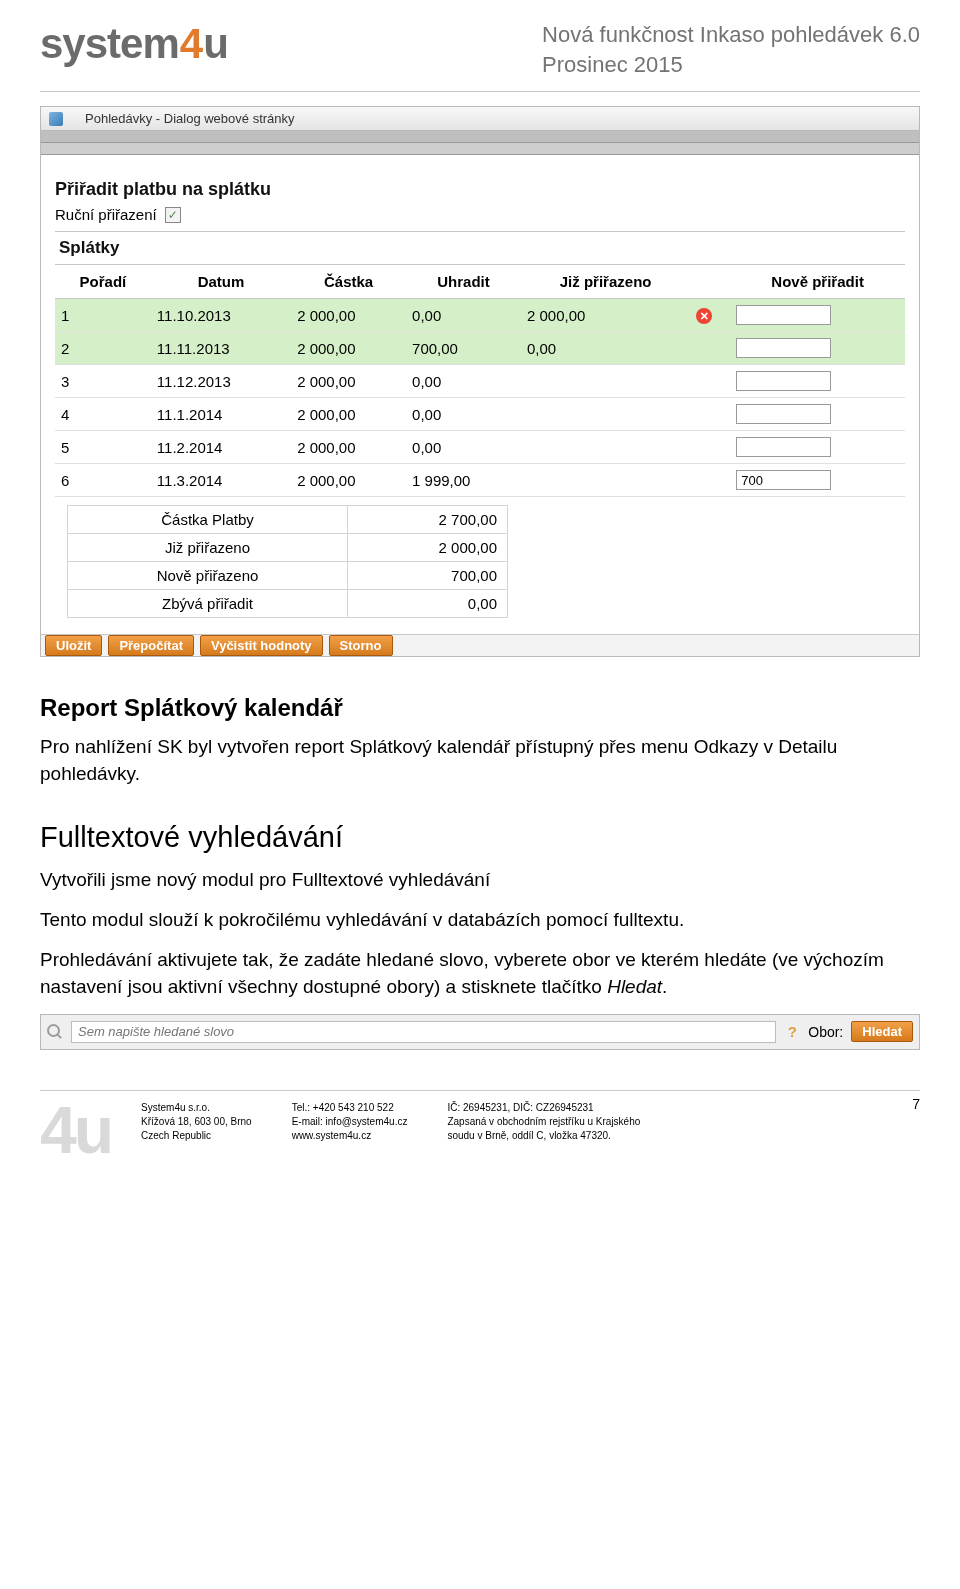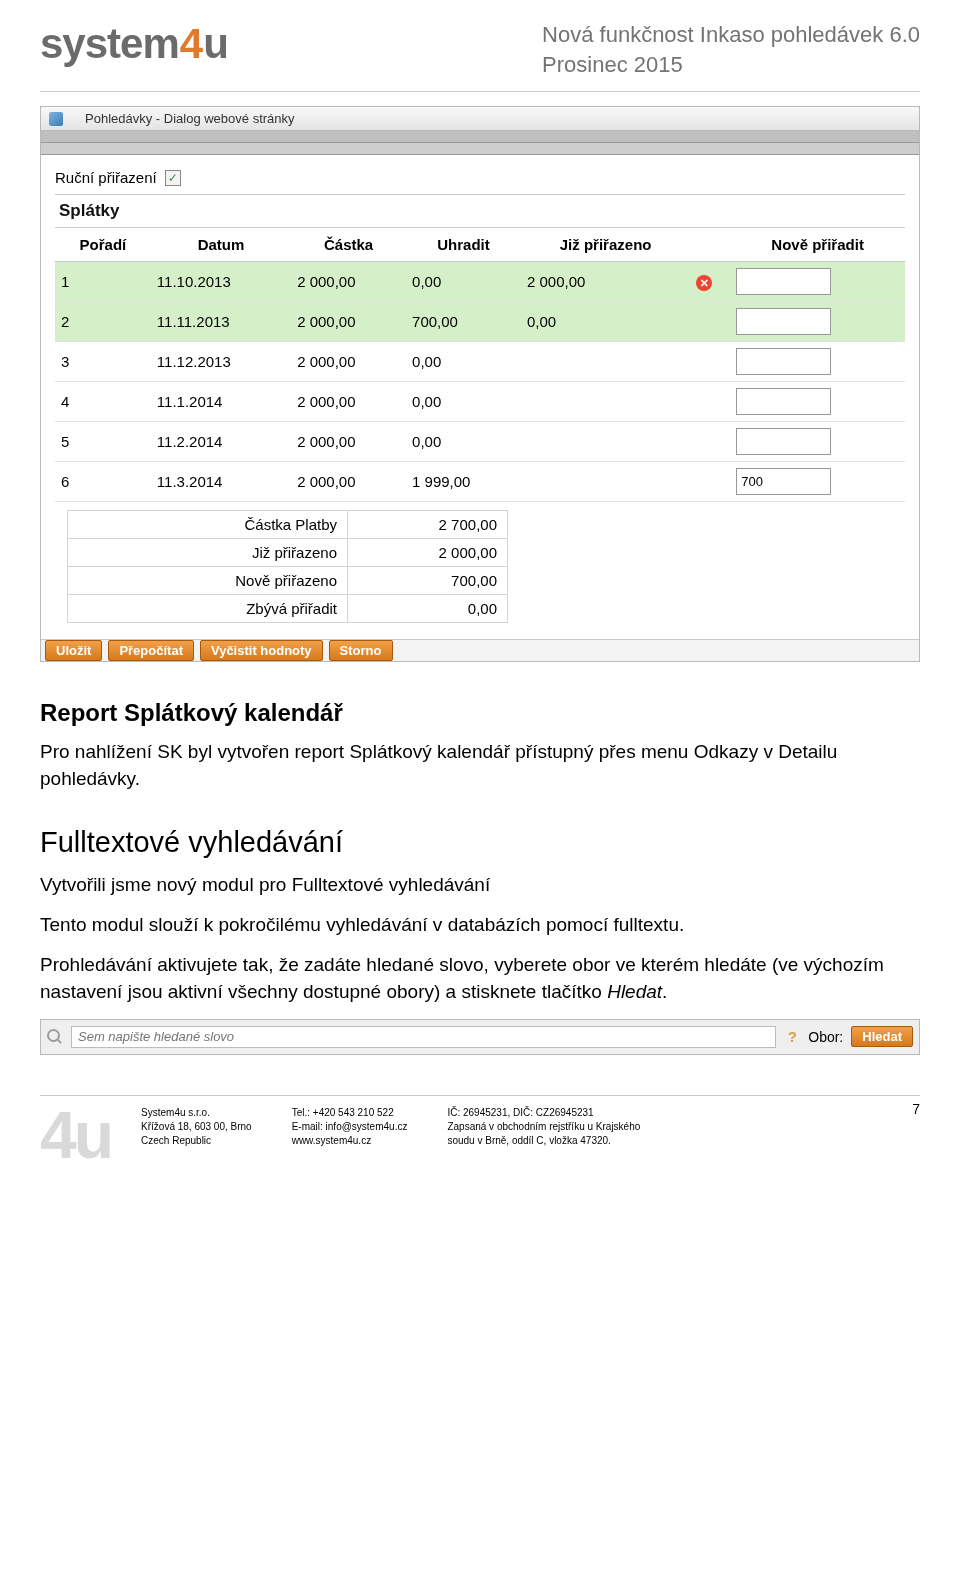--- a/index.html
+++ b/index.html
@@ -124,21 +124,21 @@
   }
   table.grid td {
     padding: 6px 6px;
     border-bottom: 1px solid #e0e0e0;
   }
   tr.hl td { background: #d5f0c8; }
   .inp {
     width: 95px;
     border: 1px solid #999;
     background: #fff;
-    height: 27px;
+    height: 20px;
     padding: 1px 4px;
     font-size: 13px;
   }
   .x-icon {
     display:inline-block;
     width:16px; height:16px;
     border-radius:50%;
     background:#e43;
     color:#fff;
     font-size:11px;
@@ -148,21 +148,21 @@
   }
   table.summary {
     border-collapse: collapse;
     margin: 8px 0 10px 12px;
     font-size: 15px;
   }
   table.summary td {
     padding: 5px 10px;
     border: 1px solid #d4d4d4;
   }
-  table.summary td.lbl { text-align: right; width: 280px; }
+  table.summary td.lbl { text-align: center; width: 280px; }
   table.summary td.val { text-align: right; width: 160px; }
   .btnbar {
     background: #f3f3f3;
     border-top: 1px solid #c8c8c8;
     padding: 0 4px;
     display: flex;
     gap: 6px;
   }
   .obtn {
     background: linear-gradient(#f2a048,#d67a1b);
@@ -313,20 +313,21 @@
   <div class="divider"></div>
 
   <div class="ss">
     <div class="ss-titlebar">
       <span class="tb-icon"></span>
       <span>Pohledávky - Dialog webové stránky</span>
     </div>
     <div class="ss-thinbar"></div>
     <div class="ss-thinbar c2"></div>
     <div class="ss-body">
+      <div class="ss-h">Přiřadit platbu na splátku</div>
       <div class="ss-row">
         <span>Ruční přiřazení</span>
         <span class="chk">✓</span>
       </div>
       <div class="section-h">Splátky</div>
 
       <table class="grid">
         <thead>
           <tr>
             <th>Pořadí</th>

